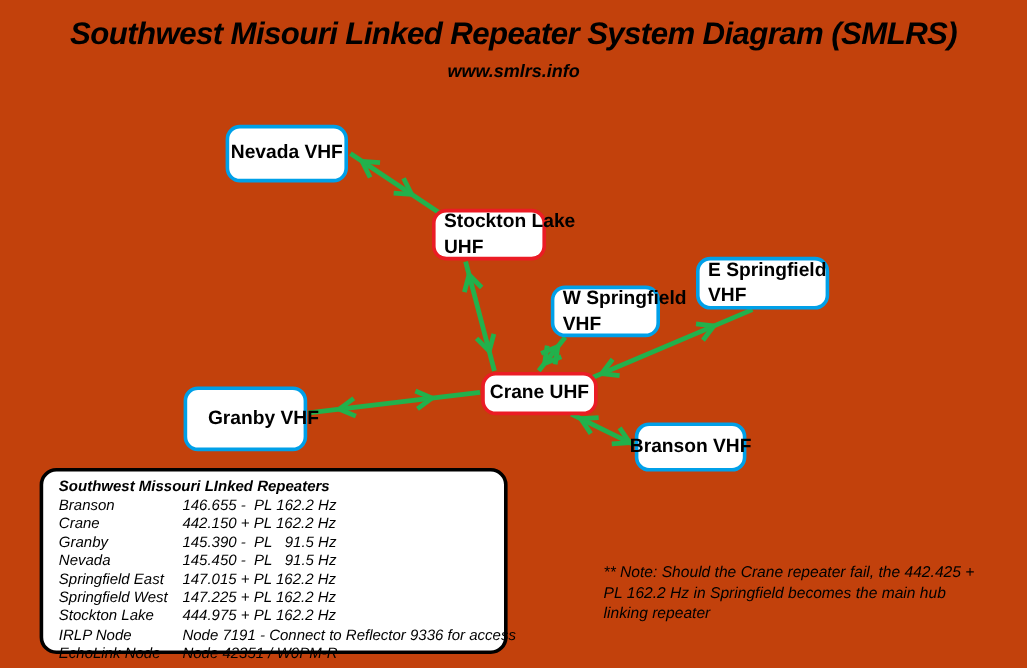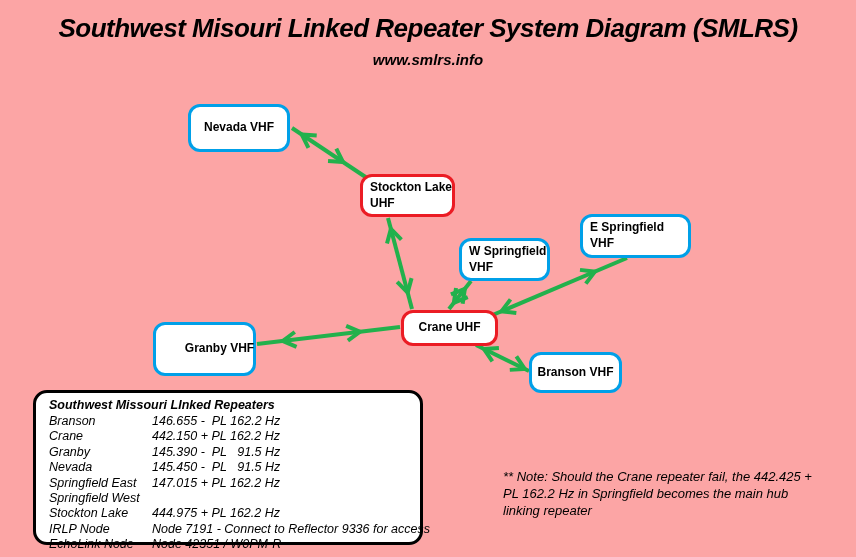--- a/index.html
+++ b/index.html
@@ -1,35 +1,35 @@
 <!DOCTYPE html>
 <html><head>
 <meta charset="utf-8">
 <style>
   html,body{margin:0;padding:0;background:#ffffff;}
   .canvas{
-    position:relative;width:856px;height:557px;background:#fca5a5;overflow:hidden;
+    position:relative;width:856px;height:557px;background:#c2410c;overflow:hidden;
     font-family:"Liberation Sans",sans-serif;color:#000;
   }
   .title{
     position:absolute;top:13px;left:0;width:100%;text-align:center;
     font-size:26px;font-weight:bold;font-style:italic;letter-spacing:-0.5px;
     white-space:nowrap;
   }
   .subtitle{
     position:absolute;top:51px;left:0;width:100%;text-align:center;
     font-size:15px;font-weight:bold;font-style:italic;
   }
   #diagram{position:absolute;left:0;top:0;width:856px;height:557px;}
   #links{position:absolute;left:0;top:0;z-index:0;}
   .node{
     position:absolute;z-index:1;background:#ffffff;border:3px solid #000;
     border-radius:12px;box-sizing:border-box;
     display:flex;flex-direction:column;justify-content:center;
-    font-weight:bold;font-size:12px;line-height:1.32;white-space:nowrap;
+    font-weight:bold;font-size:16px;line-height:1.32;white-space:nowrap;
     padding:1px 6px;
   }
   .node.center{align-items:center;text-align:center;}
   .node.left{align-items:flex-start;text-align:left;padding-left:7px;}
   .legend{
     position:absolute;left:33px;top:390px;width:390px;height:155px;
     border:3px solid #000;border-radius:14px;box-sizing:border-box;
     background:#fff;padding:5px 8px 4px 13px;
     font-style:italic;font-size:12.5px;z-index:2;
   }
@@ -100,21 +100,21 @@
     </div>
 
   <div class="legend">
     <div class="legend-title">Southwest Missouri LInked Repeaters</div>
     <div id="legend-rows">
         <div class="legend-row"><span class="legend-name">Branson</span><span class="legend-value">146.655 -  PL 162.2 Hz</span></div>
         <div class="legend-row"><span class="legend-name">Crane</span><span class="legend-value">442.150 + PL 162.2 Hz</span></div>
         <div class="legend-row"><span class="legend-name">Granby</span><span class="legend-value">145.390 -  PL   91.5 Hz</span></div>
         <div class="legend-row"><span class="legend-name">Nevada</span><span class="legend-value">145.450 -  PL   91.5 Hz</span></div>
         <div class="legend-row"><span class="legend-name">Springfield East</span><span class="legend-value">147.015 + PL 162.2 Hz</span></div>
-        <div class="legend-row"><span class="legend-name">Springfield West</span></div>
+        <div class="legend-row"><span class="legend-name">Springfield West</span><span class="legend-value">147.225 + PL 162.2 Hz</span></div>
         <div class="legend-row"><span class="legend-name">Stockton Lake</span><span class="legend-value">444.975 + PL 162.2 Hz</span></div>
         <div class="legend-row"><span class="legend-name">IRLP Node</span><span class="legend-value">Node 7191 - Connect to Reflector 9336 for access</span></div>
         <div class="legend-row"><span class="legend-name">EchoLink Node</span><span class="legend-value">Node 42351 / W0PM-R</span></div>
       </div>
   </div>
 
   <div class="note" id="note">
       <div>** Note:  Should the Crane repeater fail, the 442.425 +</div>
       <div>PL 162.2 Hz in Springfield becomes the main hub</div>
       <div>linking repeater</div>

